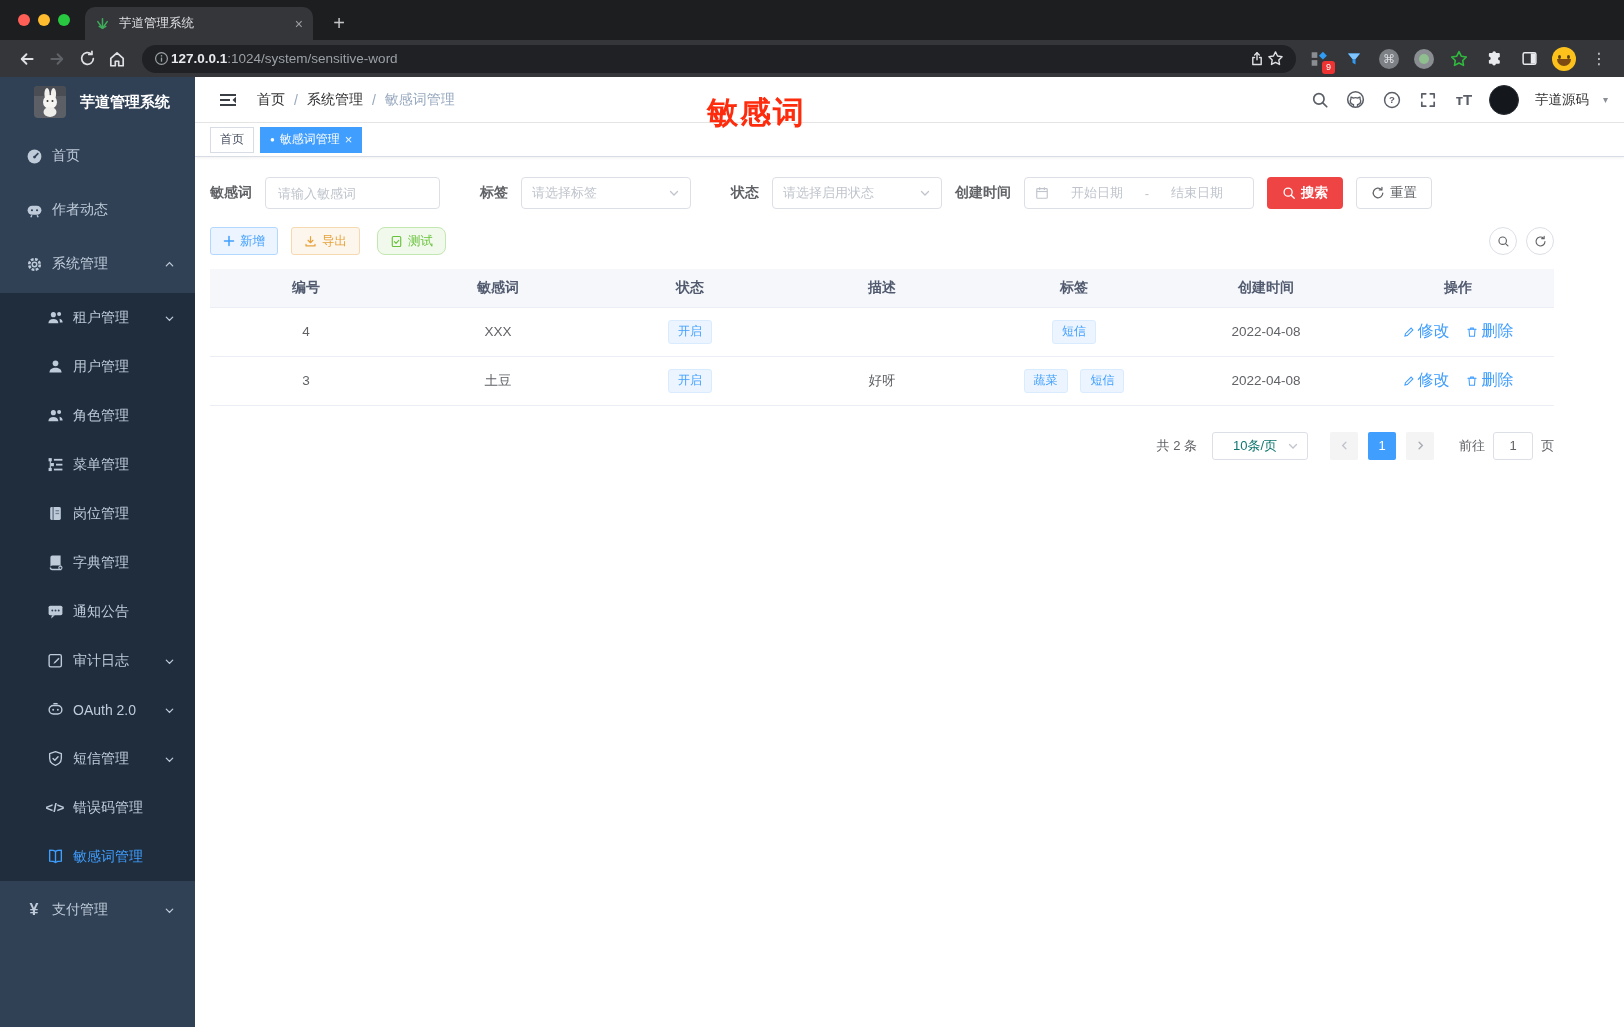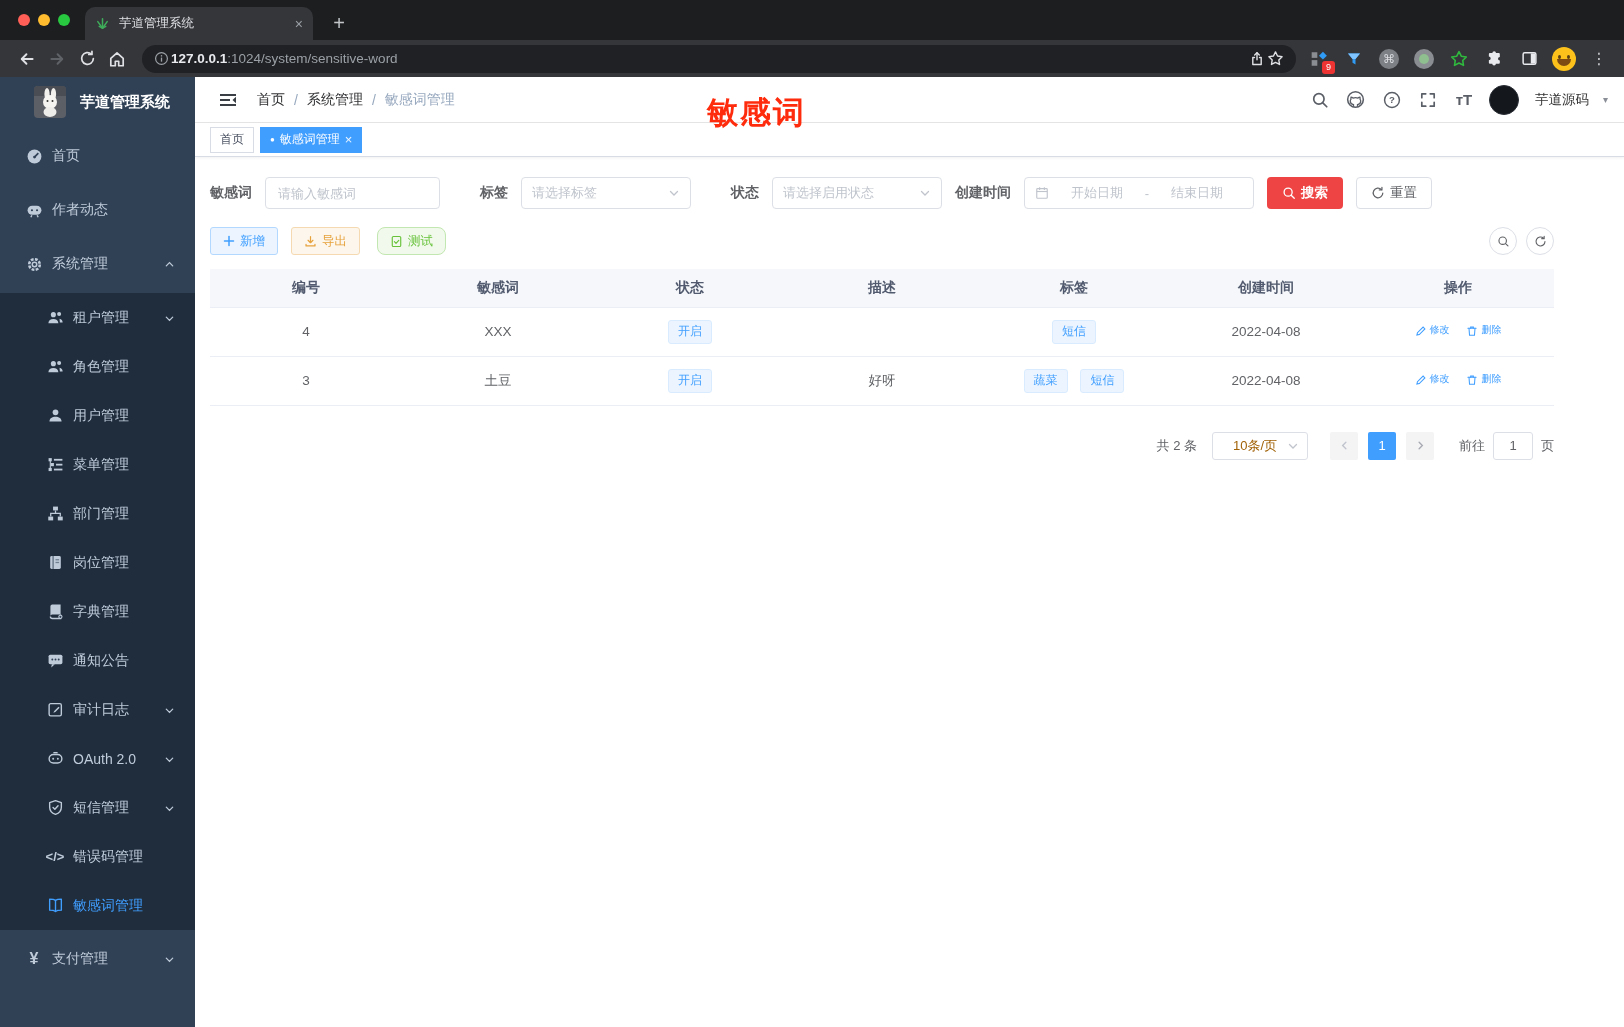--- a/index.html
+++ b/index.html
@@ -92,26 +92,26 @@
   .plain-success { background:#f0f9eb; border-color:#c2e7b0; color:#67c23a; margin-left:17px;border-radius:8px; }
   .tools-right { margin-left:auto; display:flex; gap:9px; }
   .circle-btn { width:28px; height:28px; border-radius:50%; border:1px solid #dcdfe6; background:#fff; display:flex; align-items:center; justify-content:center; cursor:pointer; color:#606266; }
 
   table.grid { width:100%; border-collapse:collapse; table-layout:fixed; margin-top:14px; }
   .grid th { background:#f5f7fa; height:38px; font-size:14px; color:#515a6e; font-weight:700; text-align:center; }
   .grid td { height:49px; border-bottom:1px solid #ebeef5; text-align:center; font-size:13.5px; color:#606266; }
   .grid tbody tr:first-child td { border-top:1px solid #ebeef5; }
   .el-tag { display:inline-flex; align-items:center; height:24px; padding:0 9px; background:#ecf5ff; border:1px solid #d9ecff; border-radius:3px; color:#409eff; font-size:12px; }
   .el-tag + .el-tag { margin-left:9px; }
-  .op-link { display:inline-flex; align-items:flex-end; gap:3px; color:#409eff; font-size:10px; cursor:pointer; }
+  .op-link { display:inline-flex; align-items:center; gap:3px; color:#409eff; font-size:16px; cursor:pointer; }
   .op-link + .op-link { margin-left:13px; }
 
   .pager { display:flex; align-items:center; justify-content:flex-end; margin-top:26px; font-size:13px; color:#606266; }
   .pager .total { margin-right:15px; }
-  .size-select { width:96px; height:28px; border:1px solid #dcdfe6; border-radius:3px; display:flex; align-items:center; padding:0 8px 0 10px; color:#a16207; cursor:pointer; }
+  .size-select { width:96px; height:28px; border:1px solid #dcdfe6; border-radius:3px; display:flex; align-items:center; padding:0 8px 0 10px; color:#0f766e; cursor:pointer; }
   .size-select .ph { flex:1; text-align:center; }
   .pg-btn { width:28px; height:28px; border-radius:2px; background:#f4f4f5; display:flex; align-items:center; justify-content:center; color:#a8abb2; cursor:pointer; }
   .pg-prev { margin-left:22px; } .pg-next { margin-left:10px; }
   .pg-num { width:28px; height:28px; border-radius:2px; background:#409eff; color:#fff; display:flex; align-items:center; justify-content:center; margin-left:10px; font-size:13px; cursor:pointer; }
   .goto-label { margin:0 8px 0 25px; }
   .goto-input { width:40px; height:28px; border:1px solid #dcdfe6; border-radius:3px; text-align:center; font-size:13px; color:#606266; outline:none; font-family:inherit; }
   .page-unit { margin-left:8px; }
 
   .annotation { position:absolute; left:707px; top:92px; font-size:31px; font-weight:700; letter-spacing:2px; z-index:30; }
 
@@ -313,61 +313,50 @@
           <span>租户管理</span>
           <span class="chev">
             <svg width="11" height="11" viewBox="0 0 12 12" fill="none" stroke="#bfcbd9" stroke-width="1.4" stroke-linecap="round">
                 <path d="M2.5 4.5L6 8l3.5-3.5"></path>
               </svg>
           </span>
         </div>
         <div class="mi">
           <span class="mi-ico">
             <svg width="17" height="17" viewBox="0 0 16 16" fill="#bfcbd9">
+                <circle cx="8" cy="5" r="2.7"></circle>
+                <path d="M2.3 13.7c0-3 2.5-4.5 5.7-4.5s5.7 1.5 5.7 4.5z"></path>
+              </svg>
+          </span>
+          <span>用户管理</span>
+        </div>
+        <div class="mi">
+          <span class="mi-ico">
+            <svg width="17" height="17" viewBox="0 0 16 16" fill="#bfcbd9">
                 <circle cx="6" cy="5.3" r="2.4"></circle>
                 <path d="M1.3 13.4c0-2.6 2.1-4 4.7-4s4.7 1.4 4.7 4z"></path>
                 <circle cx="11.4" cy="4.8" r="1.9"></circle>
                 <path d="M11.8 9.2c1.8.4 2.9 1.7 2.9 3.4h-2.6z"></path>
               </svg>
           </span>
           <span>角色管理</span>
-        </div>
-        <div class="mi">
-          <span class="mi-ico">
-            <svg width="17" height="17" viewBox="0 0 16 16" fill="#bfcbd9">
-                <circle cx="8" cy="5" r="2.7"></circle>
-                <path d="M2.3 13.7c0-3 2.5-4.5 5.7-4.5s5.7 1.5 5.7 4.5z"></path>
-              </svg>
-          </span>
-          <span>用户管理</span>
         </div>
         <div class="mi">
           <span class="mi-ico">
             <svg width="17" height="17" viewBox="0 0 16 16" fill="#bfcbd9">
                 <rect x="1.5" y="2" width="3" height="3"></rect>
                 <rect x="6.5" y="2.7" width="8" height="1.7"></rect>
                 <rect x="3.5" y="6.6" width="3" height="3"></rect>
                 <rect x="8.5" y="7.3" width="6" height="1.7"></rect>
                 <rect x="1.5" y="11.2" width="3" height="3"></rect>
                 <rect x="6.5" y="11.9" width="8" height="1.7"></rect>
                 <rect x="2.6" y="4" width="1" height="8.5"></rect>
               </svg>
           </span>
           <span>菜单管理</span>
-        </div>
-        <div class="mi">
-          <span class="mi-ico">
-            <svg width="17" height="17" viewBox="0 0 16 16">
-                <rect x="5.7" y="1.5" width="4.6" height="3.6" fill="#bfcbd9"></rect>
-                <rect x="1.2" y="10.9" width="4.6" height="3.6" fill="#bfcbd9"></rect>
-                <rect x="10.2" y="10.9" width="4.6" height="3.6" fill="#bfcbd9"></rect>
-                <path d="M8 5.1v2.7M3.5 10.9V7.8h9v3.1" fill="none" stroke="#bfcbd9" stroke-width="1.2"></path>
-              </svg>
-          </span>
-          <span>部门管理</span>
         </div>
         <div class="mi">
           <span class="mi-ico">
             <svg width="17" height="17" viewBox="0 0 16 16">
                 <rect x="3" y="1.8" width="10" height="12.4" rx="1.4" fill="#bfcbd9"></rect>
                 <rect x="5" y="1.8" width="1.5" height="12.4" fill="#304156" opacity=".55"></rect>
                 <rect x="8" y="4.8" width="3.4" height="1.2" fill="#304156" opacity=".55"></rect>
                 <rect x="8" y="7.4" width="3.4" height="1.2" fill="#304156" opacity=".55"></rect>
               </svg>
           </span>

